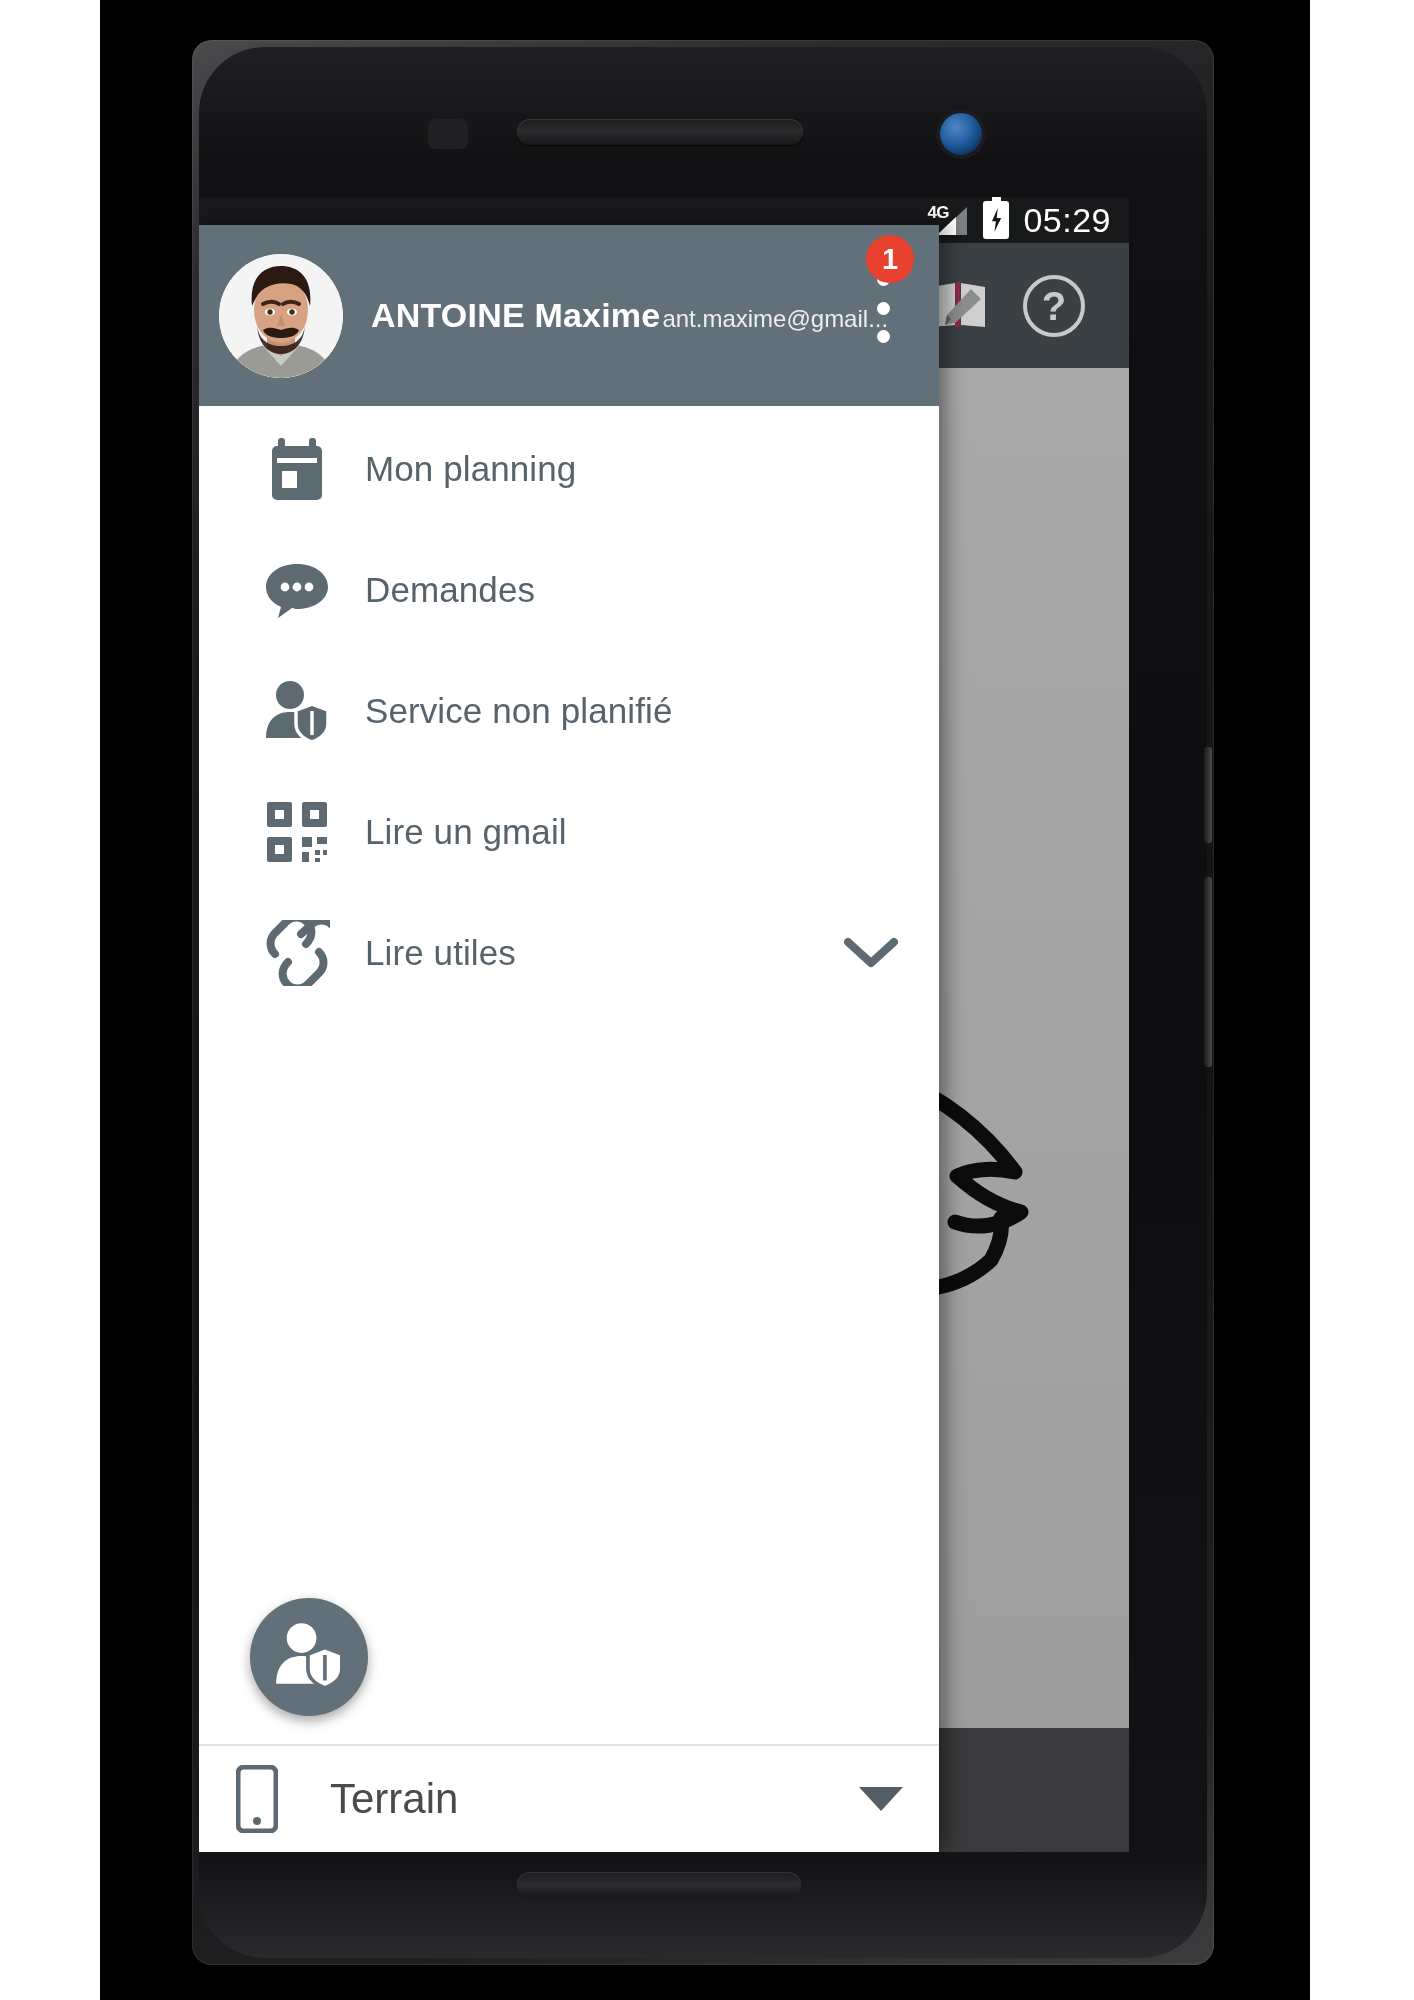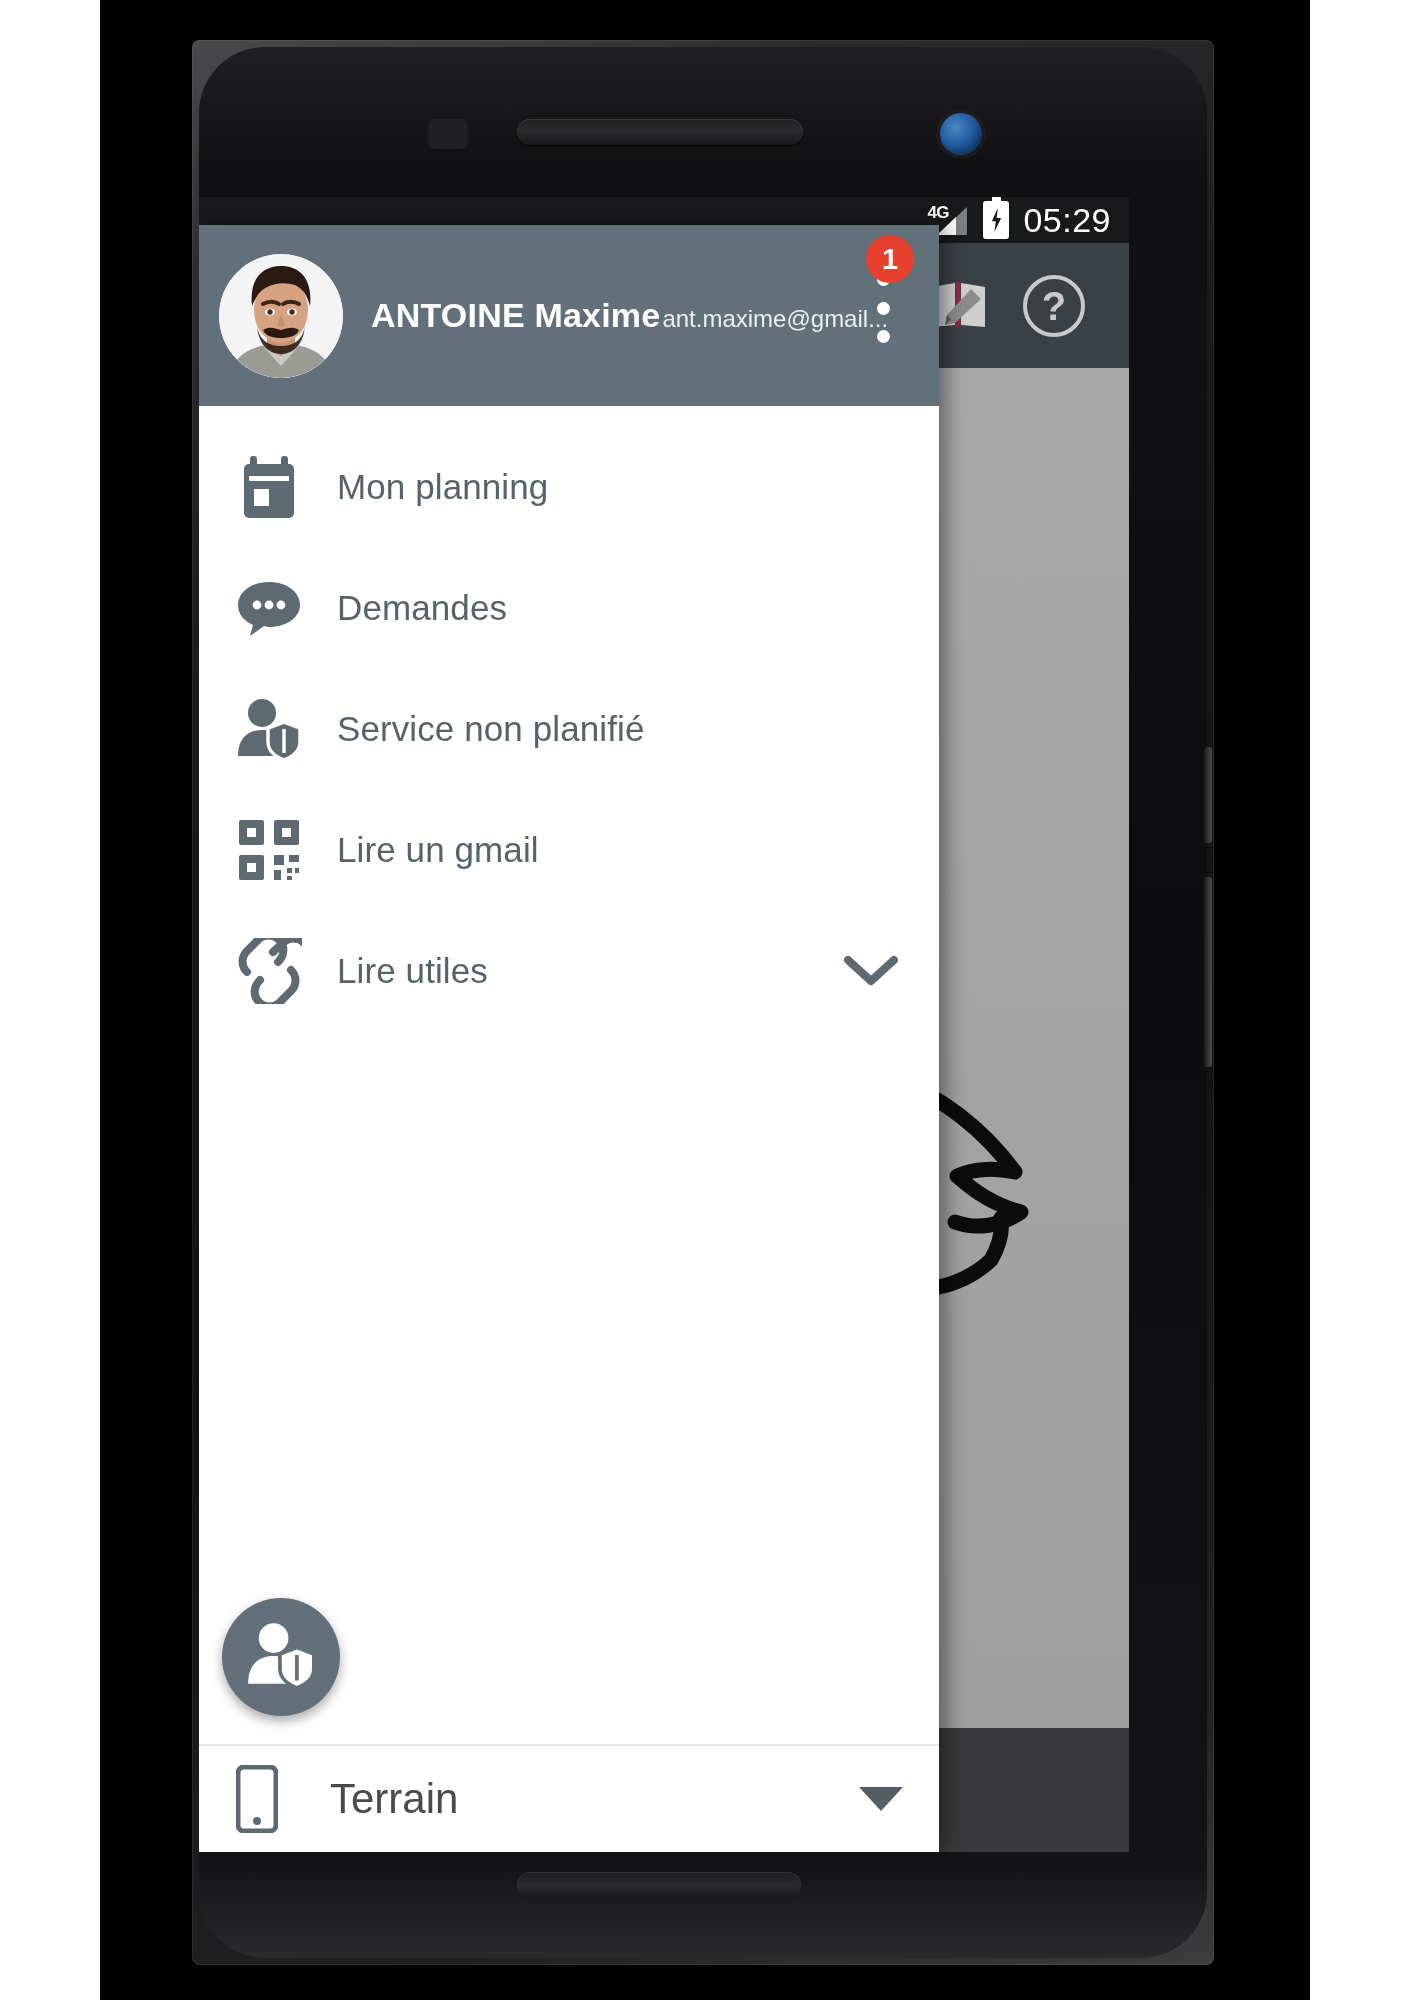--- a/index.html
+++ b/index.html
@@ -31,21 +31,21 @@
   .side-pad.left  { left: 0; }
   .side-pad.right { right: 0; width: 104px; }
 
   
   #phone {
     position: absolute;
     left: 192px;
     top: 40px;
     width: 1022px;
     height: 1925px;
-    border-radius: 8px;
+    border-radius: 20px;
     background: linear-gradient(160deg,#4a4a4c 0%,#2c2c2e 10%,#1a1a1c 28%,#131315 60%,#202022 88%,#3d3d40 100%);
     box-shadow: 0 6px 26px rgba(0,0,0,.9), inset 0 0 2px rgba(255,255,255,.25);
   }
   #phone-inner {
     position: absolute;
     left: 7px; top: 7px; right: 7px; bottom: 7px;
     border-radius: 66px;
     background: linear-gradient(180deg,#202022 0%,#111113 6%,#0d0d0f 50%,#131315 95%,#2a2a2c 100%);
   }
 
@@ -277,23 +277,24 @@
     border-radius: 24px;
     background: #e8412d;
     color: #ffffff;
     font-size: 29px; font-weight: 700;
     display: flex; align-items: center; justify-content: center;
   }
 
   
   #drawer-menu {
     flex: 1 1 auto;
-    padding-top: 20px;
+    padding-top: 2px;
     overflow: hidden;
     position: relative;
+    margin-left: 28px;
   }
   .menu-item {
     height: 121px;
     display: flex;
     align-items: center;
     padding-left: 24px;
     cursor: pointer;
   }
   .mi-icon {
     width: 92px; height: 72px;

